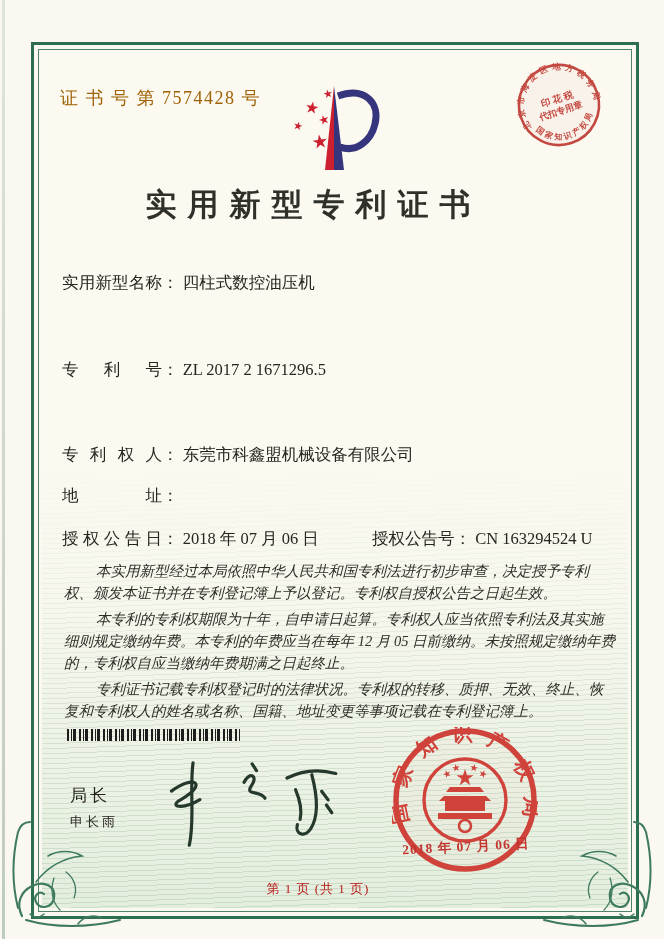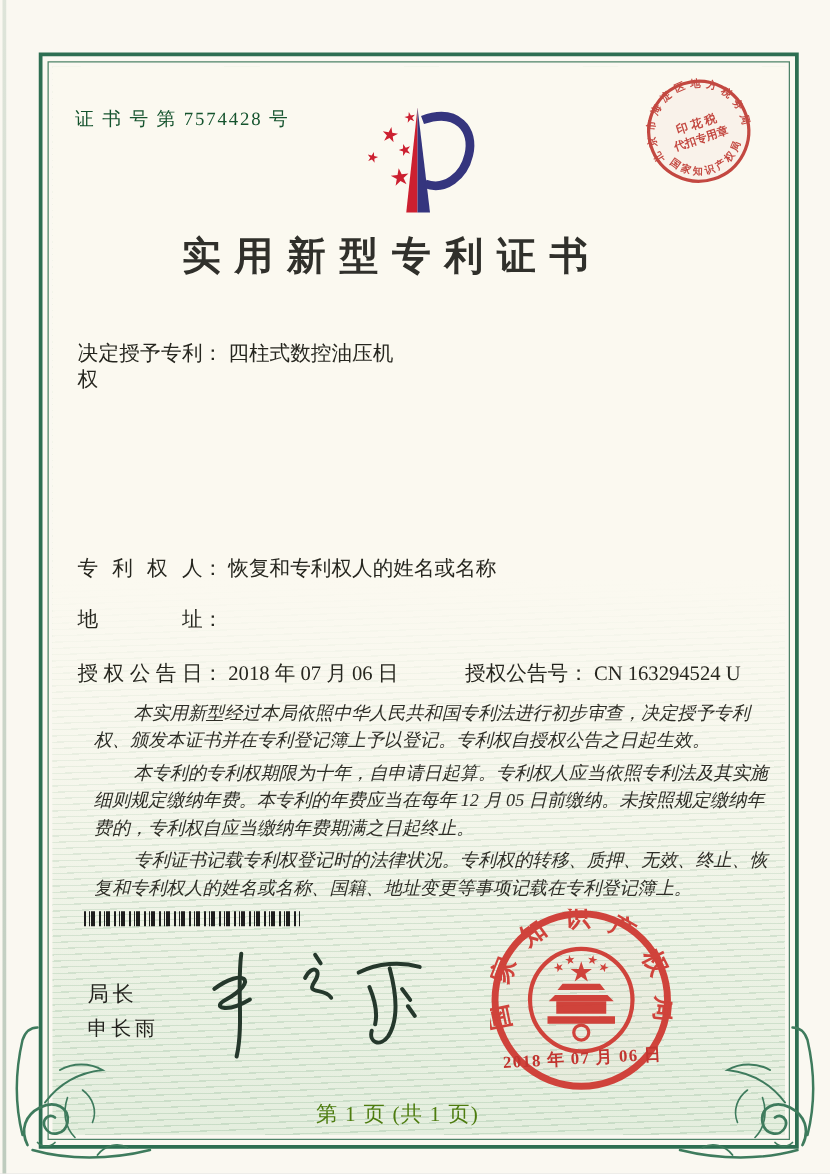--- a/index.html
+++ b/index.html
@@ -17,45 +17,45 @@
   .border-inner{position:absolute;left:4px;top:4px;right:4px;bottom:4px;
     border:1px solid #4d8368;}
   
   .content-bg{position:absolute;left:8px;top:8px;right:8px;bottom:8px;
     background:
       linear-gradient(180deg, rgba(251,249,240,1) 0%, rgba(251,249,240,1) 48%,
         rgba(251,249,240,.55) 64%, rgba(251,249,240,.12) 80%, rgba(251,249,240,0) 100%),
       repeating-linear-gradient(178deg, rgba(118,168,128,.25) 0 1px, rgba(255,255,255,0) 1px 5px),
       linear-gradient(180deg,#fbf9f0 0%,#f4f6eb 58%,#e4eede 100%);}
   .abs{position:absolute;}
-  .cert-no{left:60px;top:86px;font-size:15px;letter-spacing:1.5px;color:#14532d;}
+  .cert-no{left:60px;top:86px;font-size:18px;letter-spacing:1.5px;color:#a16207;}
   .title{left:0;top:184px;width:616px;text-align:center;font-size:31px;font-weight:700;
     letter-spacing:11px;padding-left:11px;box-sizing:border-box;color:#30302b;}
   .field-row{left:62px;width:560px;font-size:16.5px;line-height:21px;color:#26261f;}
   .flabel{display:inline-block;width:100px;text-align:justify;text-align-last:justify;
     vertical-align:top;}
   .fcolon{vertical-align:top;}
   .fvalue{display:inline-block;vertical-align:top;max-width:440px;}
   .addr-line{display:block;line-height:19px;}
   .grant-right{position:absolute;left:310px;top:0;white-space:nowrap;}
   .paras{left:64px;top:560px;width:552px;font-size:14.5px;line-height:22px;
     font-style:italic;color:#2e2e27;}
-  .paras p{margin:0 0 4px 11px;text-indent:2.2em;}
+  .paras p{margin:0 0 4px 0;text-indent:2.2em;}
   .barcode{left:67px;top:729px;width:173px;height:12px;
     background:repeating-linear-gradient(90deg,#1d1d1d 0 2px,rgba(0,0,0,0) 2px 4px,
       #1d1d1d 4px 5px,rgba(0,0,0,0) 5px 6px,#1d1d1d 6px 9px,rgba(0,0,0,0) 9px 12px);}
   .signer-title{left:70px;top:784px;font-size:17px;letter-spacing:3px;color:#23231e;}
-  .signer-name{left:70px;top:813px;font-size:16px;letter-spacing:3px;color:#23231e;font-family:Liberation Serif, serif;}
+  .signer-name{left:70px;top:813px;font-size:13px;letter-spacing:3px;color:#23231e;font-family:Liberation Serif, serif;}
   .signature{left:150px;top:752px;transform:rotate(-3deg);}
   .tax-stamp{left:513px;top:59px;transform:rotate(-18deg);opacity:.92;}
   .big-seal{left:392px;top:727px;opacity:.95;}
   .seal-date{left:398px;top:838px;width:136px;text-align:center;font-size:13.5px;
     font-weight:700;color:#c23530;letter-spacing:1px;transform:rotate(-3deg);}
-  .footer{left:0;top:880px;width:636px;text-align:center;font-size:17px;
-    letter-spacing:1px;color:#4d7c0f;}
+  .footer{left:0;top:880px;width:636px;text-align:center;font-size:13px;
+    letter-spacing:1px;color:#b91c1c;}
   .orn{position:absolute;width:120px;height:112px;}
   .orn-left{left:8px;top:820px;}
   .orn-right{left:536px;top:820px;transform:scaleX(-1);}
 </style>
 </head>
 <body>
 
 <div class="page">
 
   <svg width="0" height="0" style="position:absolute" aria-hidden="true">
@@ -115,26 +115,30 @@
     <text font-size="8" fill="#bf3a33" font-weight="700">
       <textPath href="#ts-bot" textLength="70" lengthAdjust="spacing">国家知识产权局</textPath>
     </text>
     <text x="0" y="-3" text-anchor="middle" font-size="9.5" font-weight="700" fill="#bf3a33">印 花 税</text>
     <text x="0" y="9" text-anchor="middle" font-size="9" font-weight="700" fill="#bf3a33">代扣专用章</text>
   </svg>
 
   <div class="abs title">实用新型专利证书</div>
 
   <div class="abs field-row" style="top:272px">
-    <span class="flabel">决定授予专利权</span><span class="fcolon">：</span>
+    <span class="flabel">实用新型名称</span><span class="fcolon">：</span>
     <span class="fvalue">四柱式数控油压机</span>
+  </div>
+  <div class="abs field-row" style="top:359px">
+    <span class="flabel">专利号</span><span class="fcolon">：</span>
+    <span class="fvalue">ZL 2017 2 1671296.5</span>
   </div>
   <div class="abs field-row" style="top:444px">
     <span class="flabel">专利权人</span><span class="fcolon">：</span>
-    <span class="fvalue">恢复和专利权人的姓名或名称</span>
+    <span class="fvalue">东莞市科鑫盟机械设备有限公司</span>
   </div>
   <div class="abs field-row" style="top:485px">
     <span class="flabel">地址</span><span class="fcolon">：</span>
   </div>
   <div class="abs field-row" style="top:528px">
     <span class="flabel">授权公告日</span><span class="fcolon">：</span>
     <span class="fvalue">2018 年 07 月 06 日</span>
     <span class="grant-right">
       <span>授权公告号</span><span>：</span>
       <span>CN 163294524 U</span>

